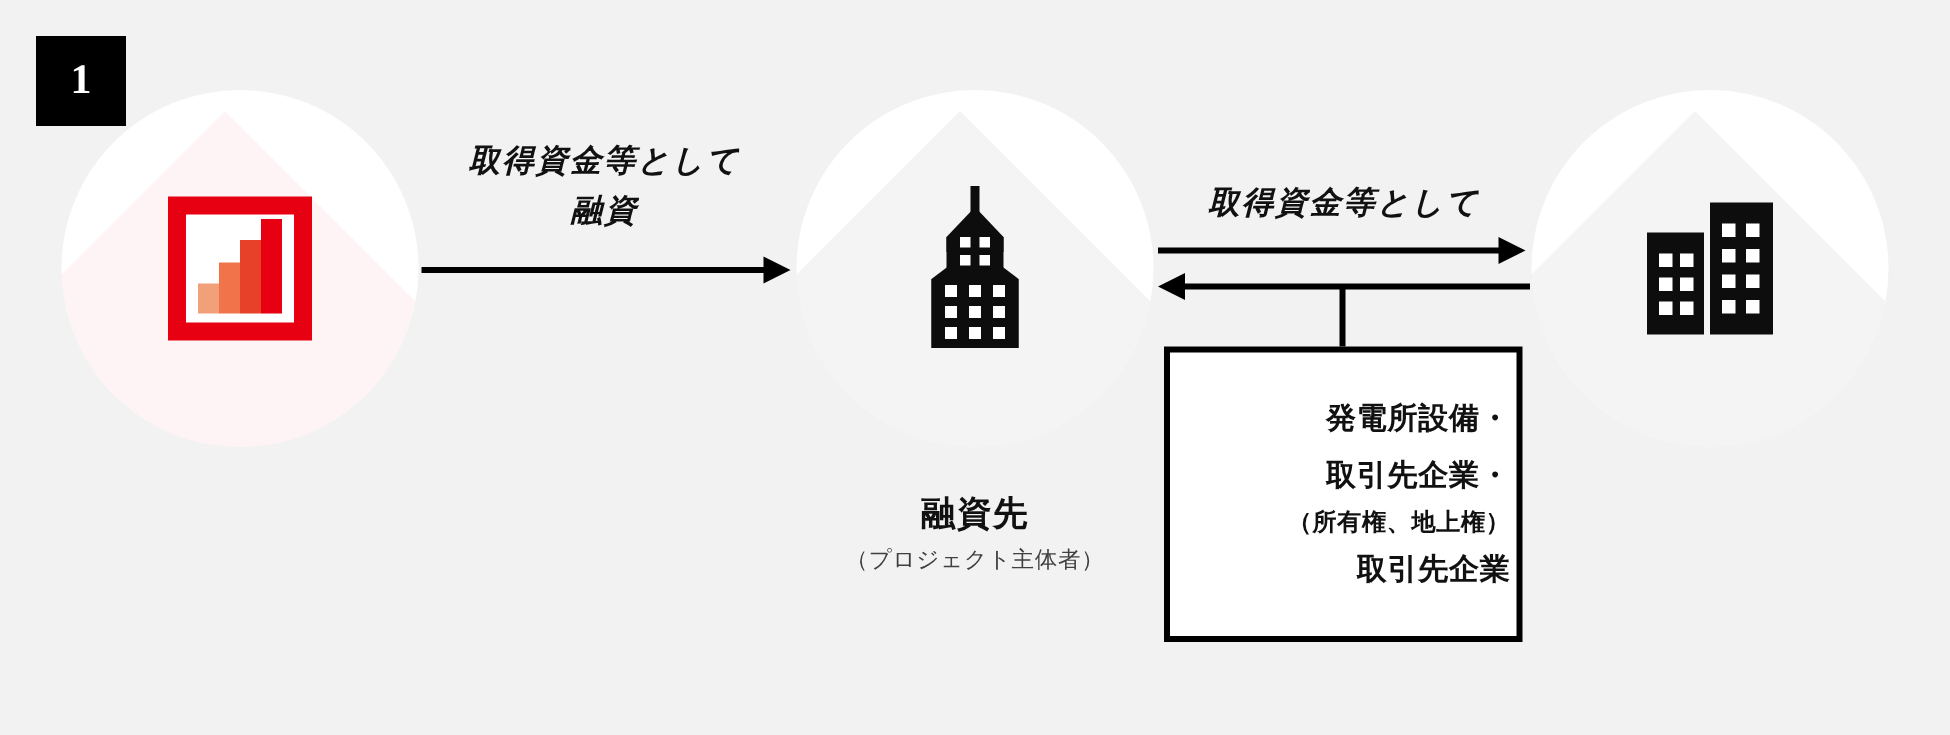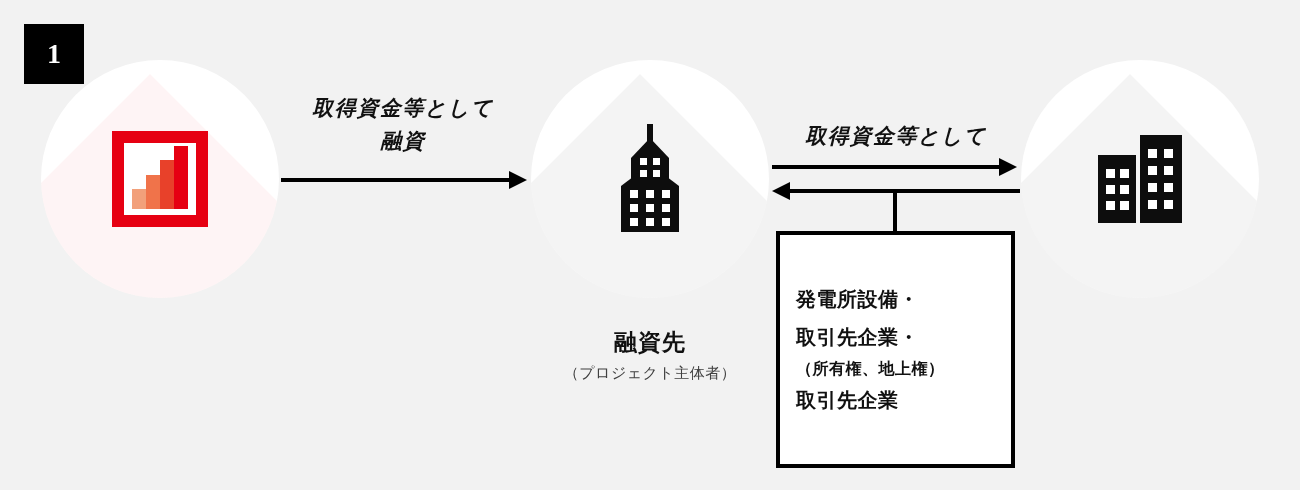--- a/index.html
+++ b/index.html
@@ -182,29 +182,29 @@
     white-space: pre-line;
     font-style: italic;
   }
 
   
   .asset-box {
     position: absolute;
     left: 776px;
     top: 231px;
     width: 239px;
-    height: 237px;
+    height: 197px;
     background: #ffffff;
     border: 4px solid #000000;
     box-sizing: border-box;
     display: flex;
     flex-direction: column;
-    align-items: flex-start;
+    align-items: flex-end;
     justify-content: center;
-    padding: 4px 16px;
+    padding: 4px 4px;
   }
   .asset-box .line {
     text-align: center;
     color: #111111;
     font-size: 20px;
     font-weight: bold;
     letter-spacing: 0.5px;
     line-height: 1.9;
   }
   .asset-box .line.paren {

